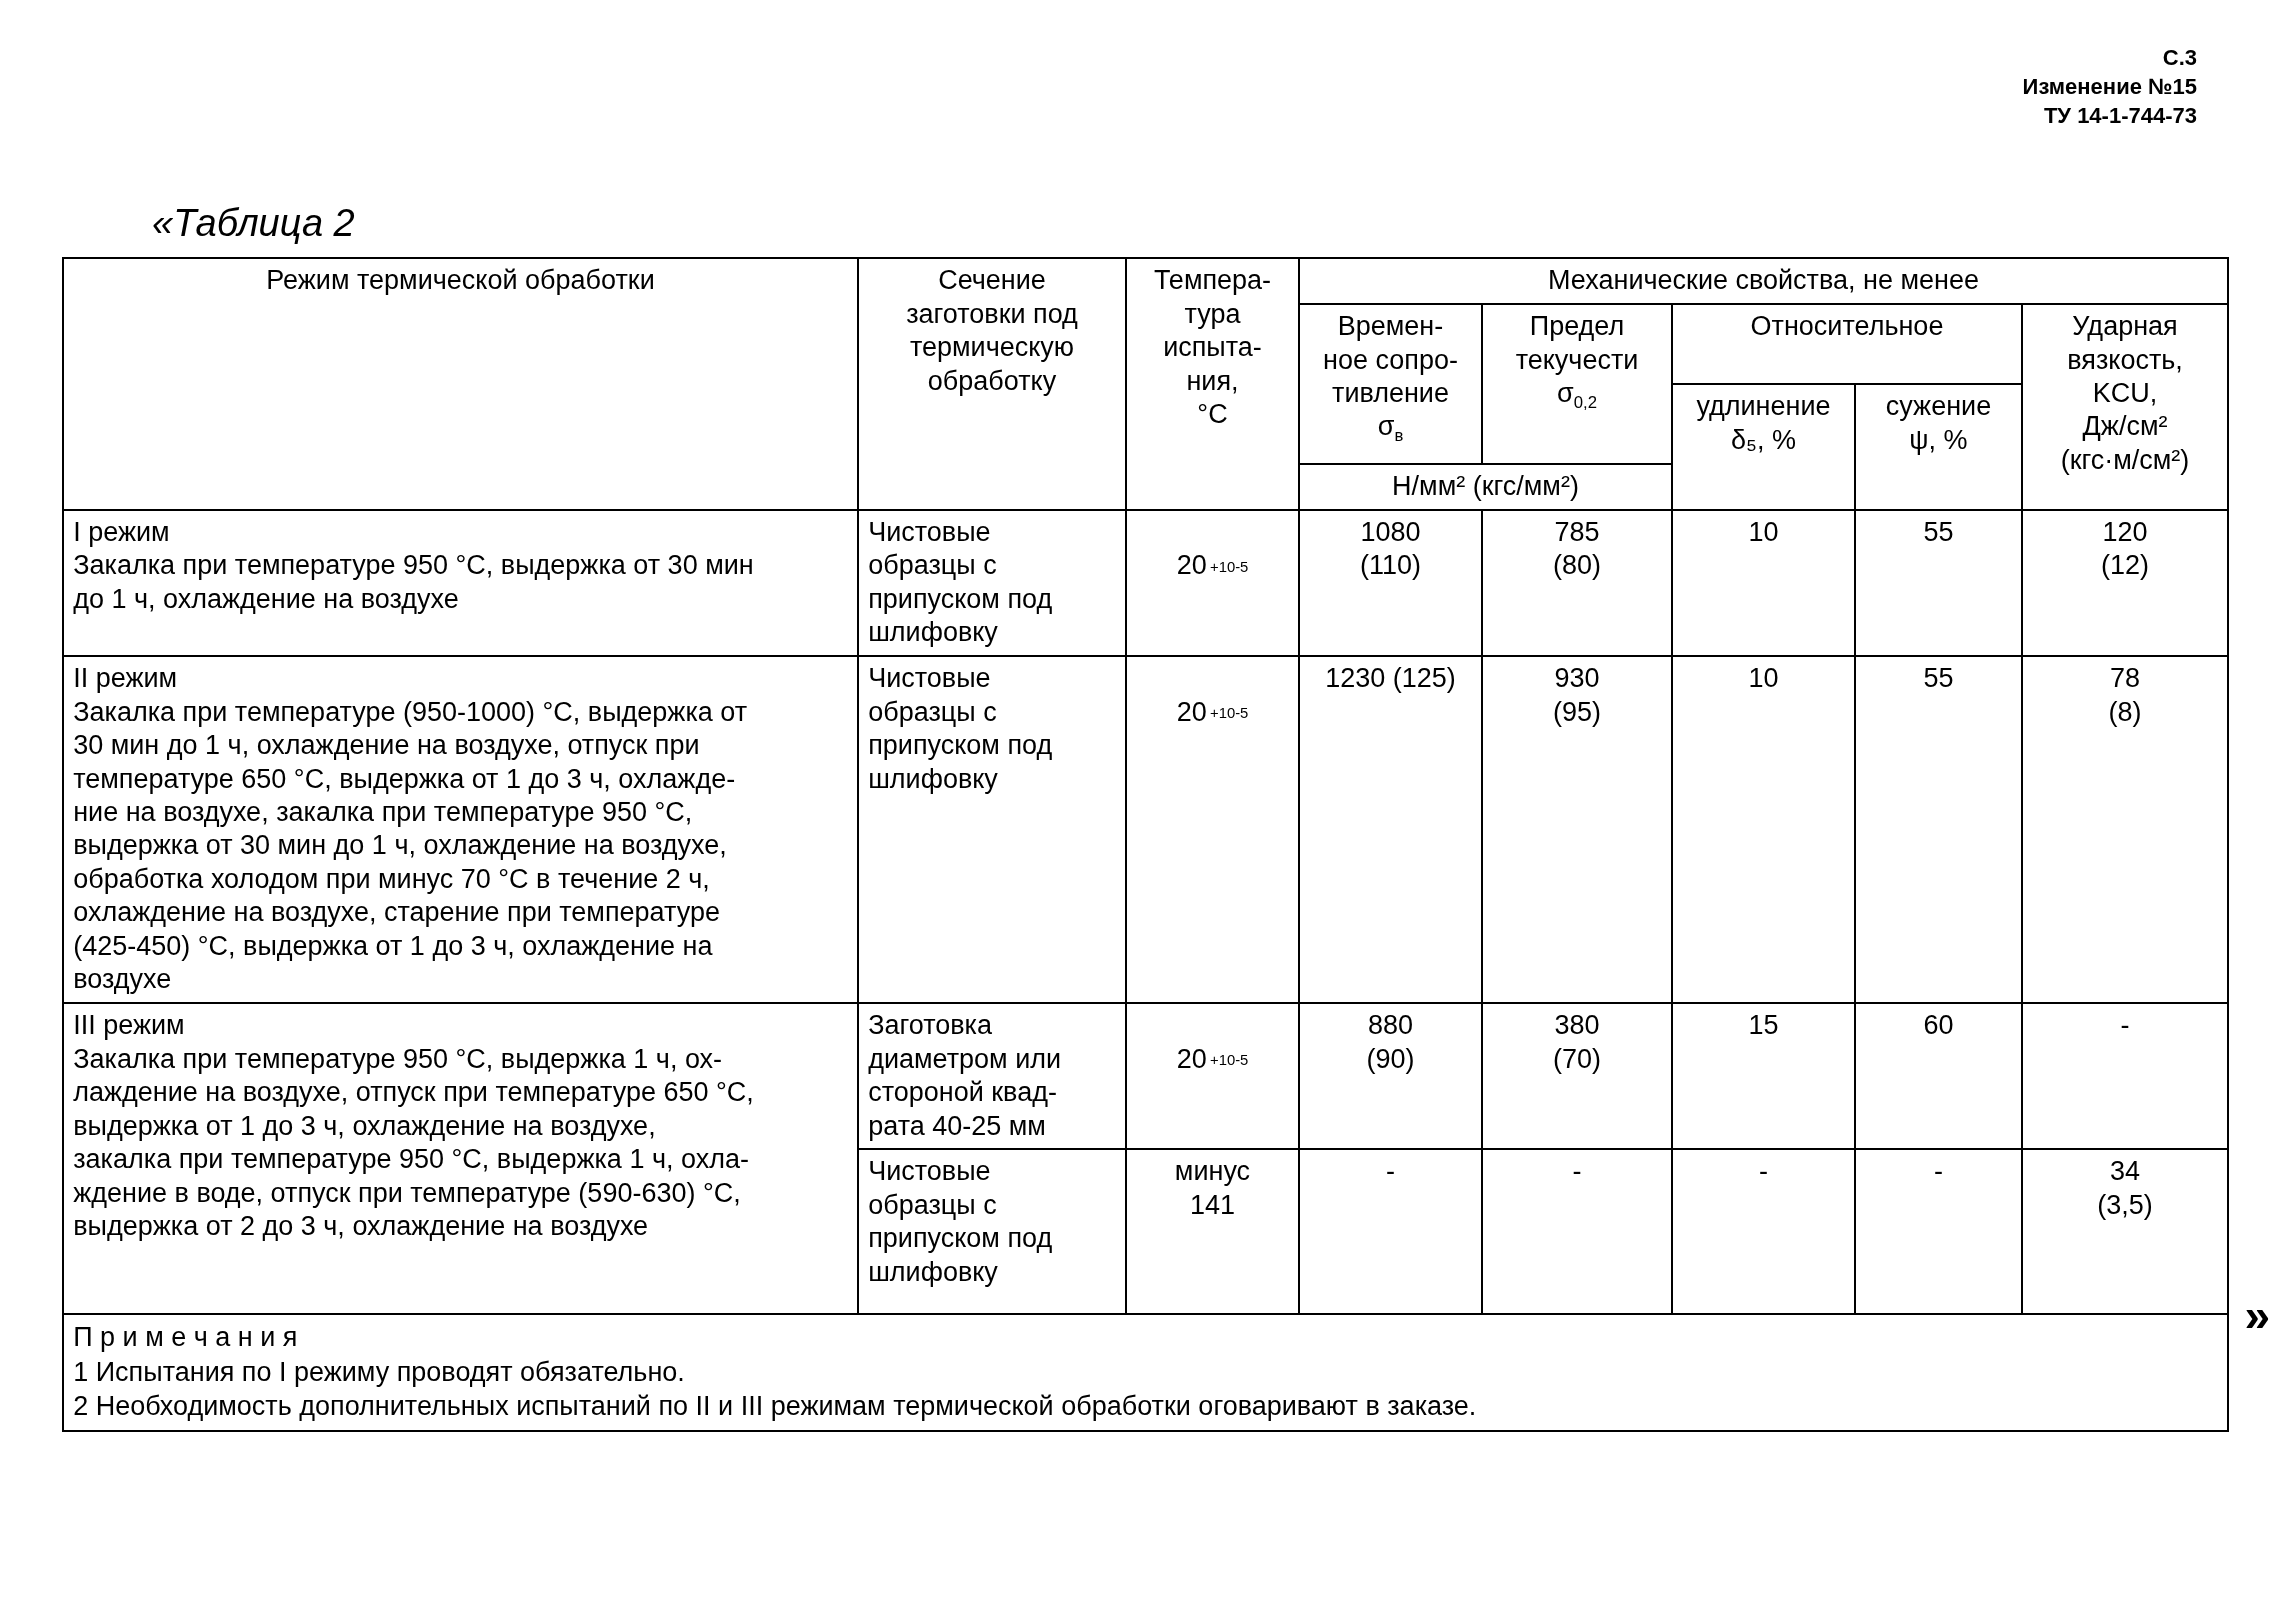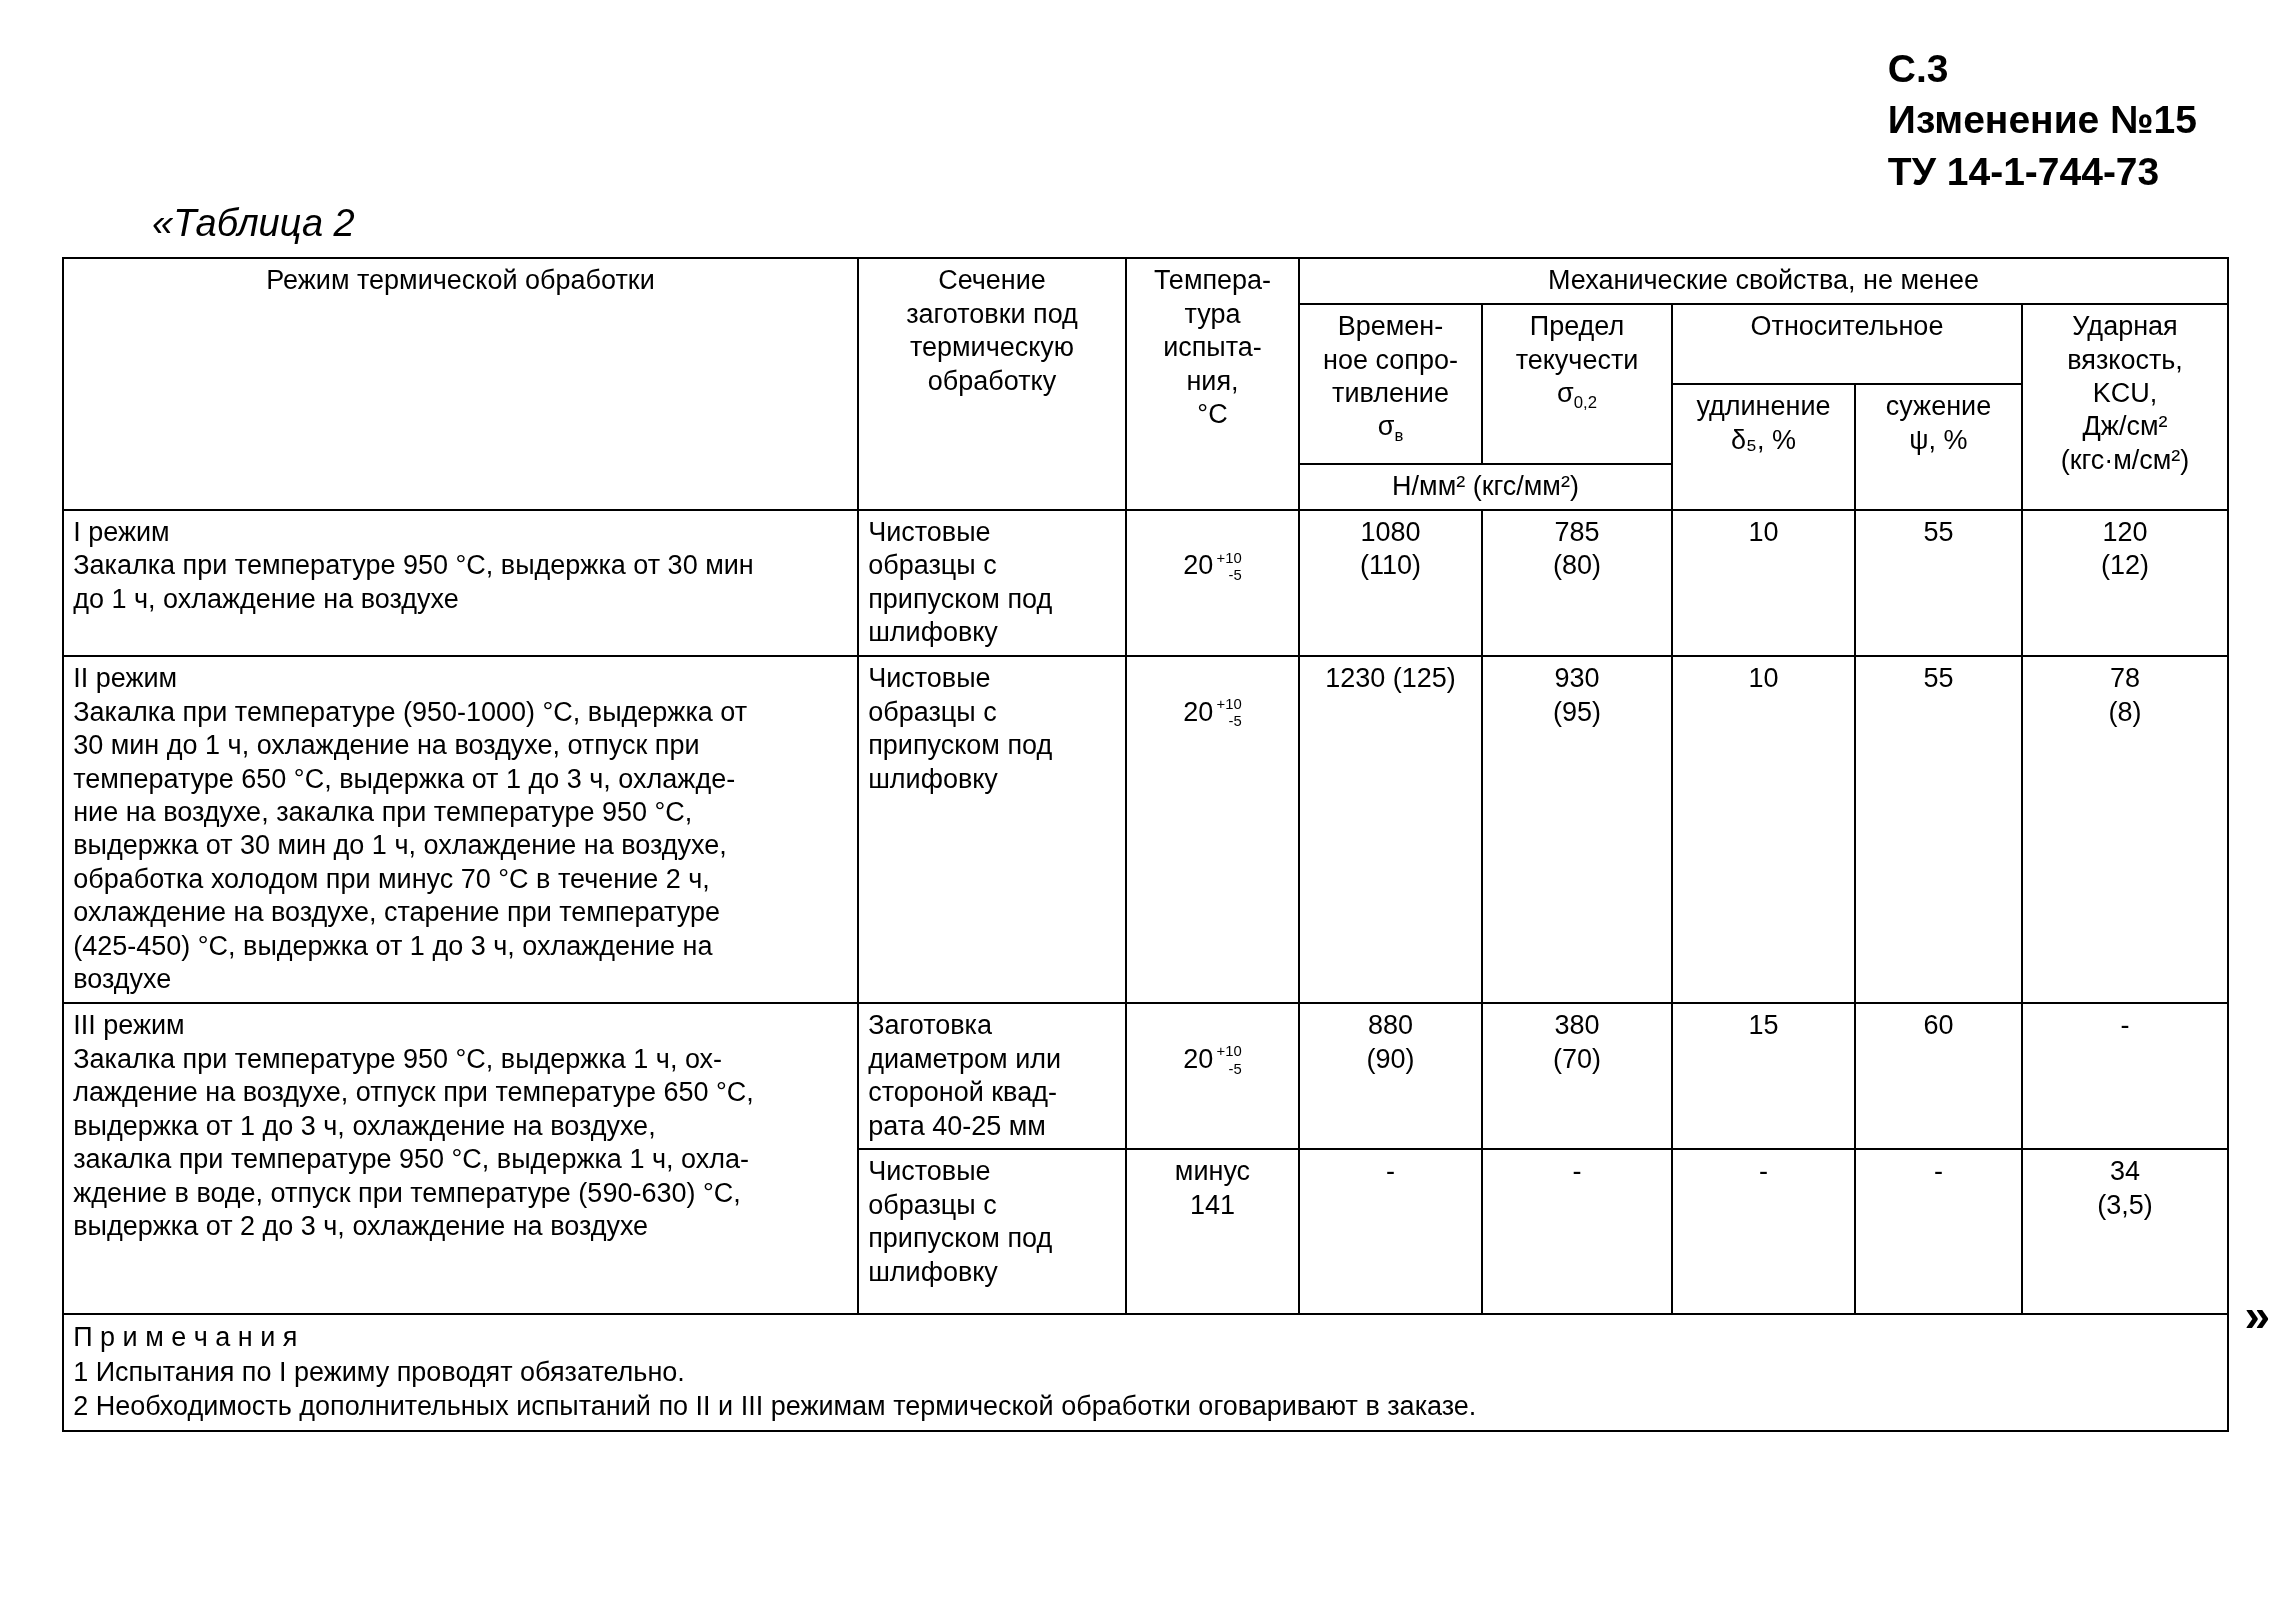--- a/index.html
+++ b/index.html
@@ -7,22 +7,22 @@
   body {
     width: 2295px; height: 1623px;
     background: #ffffff;
     color: #000;
     font-family: "Liberation Sans", sans-serif;
     position: relative;
     overflow: hidden;
   }
   .corner {
     position: absolute; top: 43px; right: 98px;
-    font-weight: 700;
-    font-size: 39px; line-height: 1.32;
+    text-align: right; font-weight: 700;
+    font-size: 22px; line-height: 1.32;
   }
   .table-label {
     position: absolute; top: 202px; left: 152px;
     font-size: 38px;
     font-style: italic;
   }
   table.doc {
     position: absolute; top: 257px; left: 62px;
     width: 2167px;
     border-collapse: collapse;
@@ -42,25 +42,24 @@
   .pre  { white-space: pre-line; }
   .num  {
     text-align: center;
     vertical-align: middle;
     white-space: pre-line;
     font-size: 27.5px;
   }
   .sub  { vertical-align: sub; font-size: 0.62em; }
   .tempv { white-space: nowrap; }
   .supsub {
-    display: inline-flex; flex-direction: column;
+    display: inline-flex; flex-direction: row;
     font-size: 0.55em; line-height: 1.15;
     vertical-align: middle; margin-left: 3.3px;
     text-align: left;
-    align-items: flex-end;
   }
   .notes-cell { padding: 7.9px 19.6px 10.5px 31px; vertical-align: top; }
   .notes-cell div { margin: 1px 0; }
   .end-mark {
     position: absolute; top: 1288px; right: 25px;
     font-size: 46px; font-weight: 700;
   }
 </style>
 </head>
 <body>

